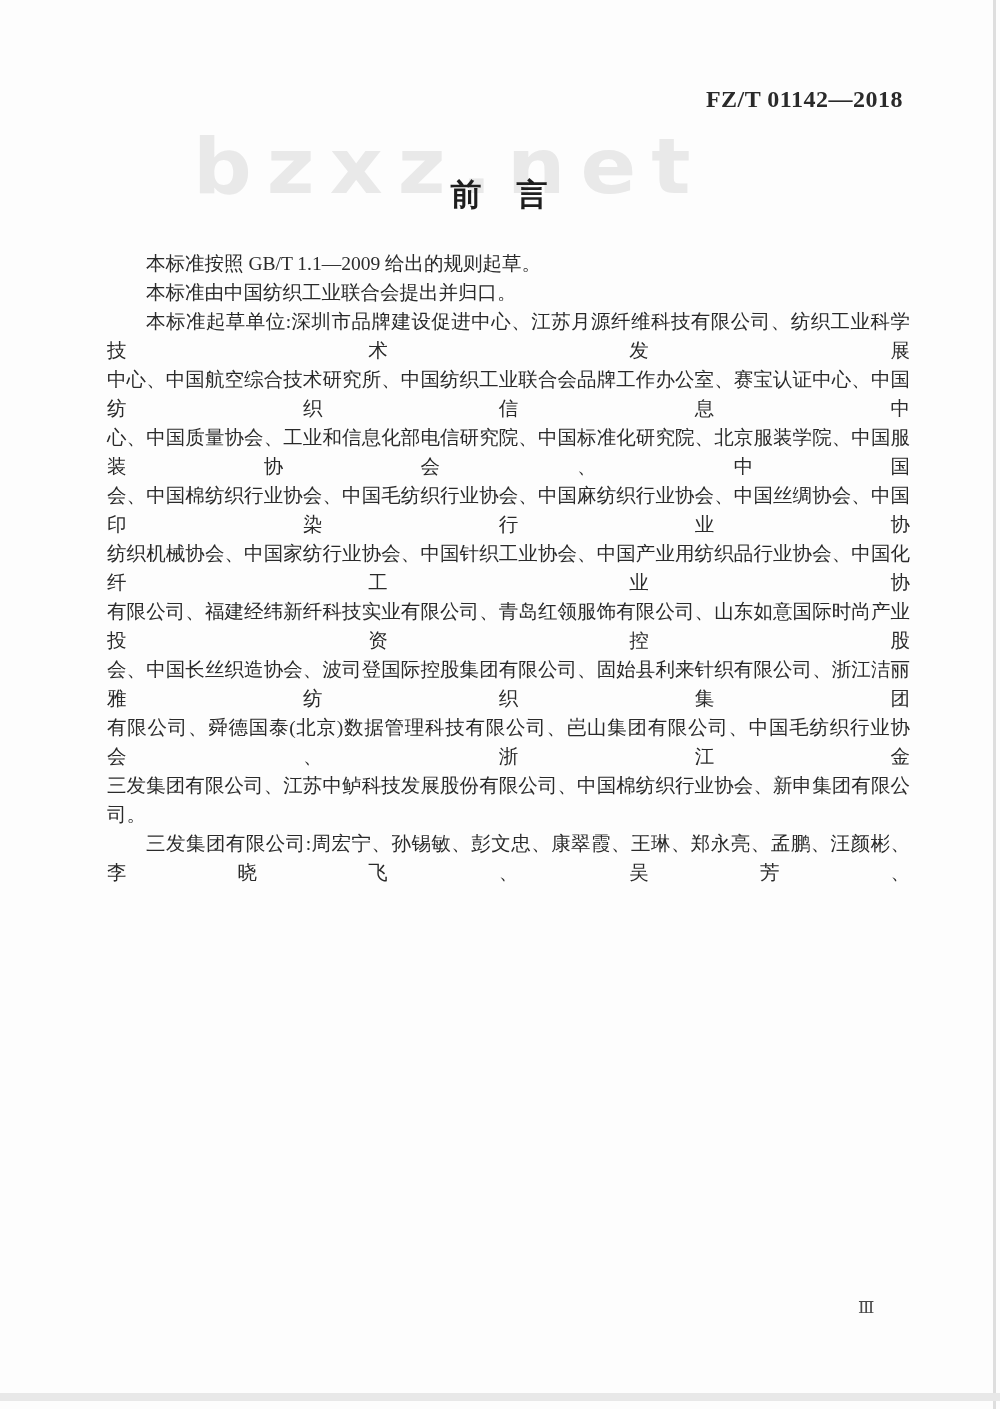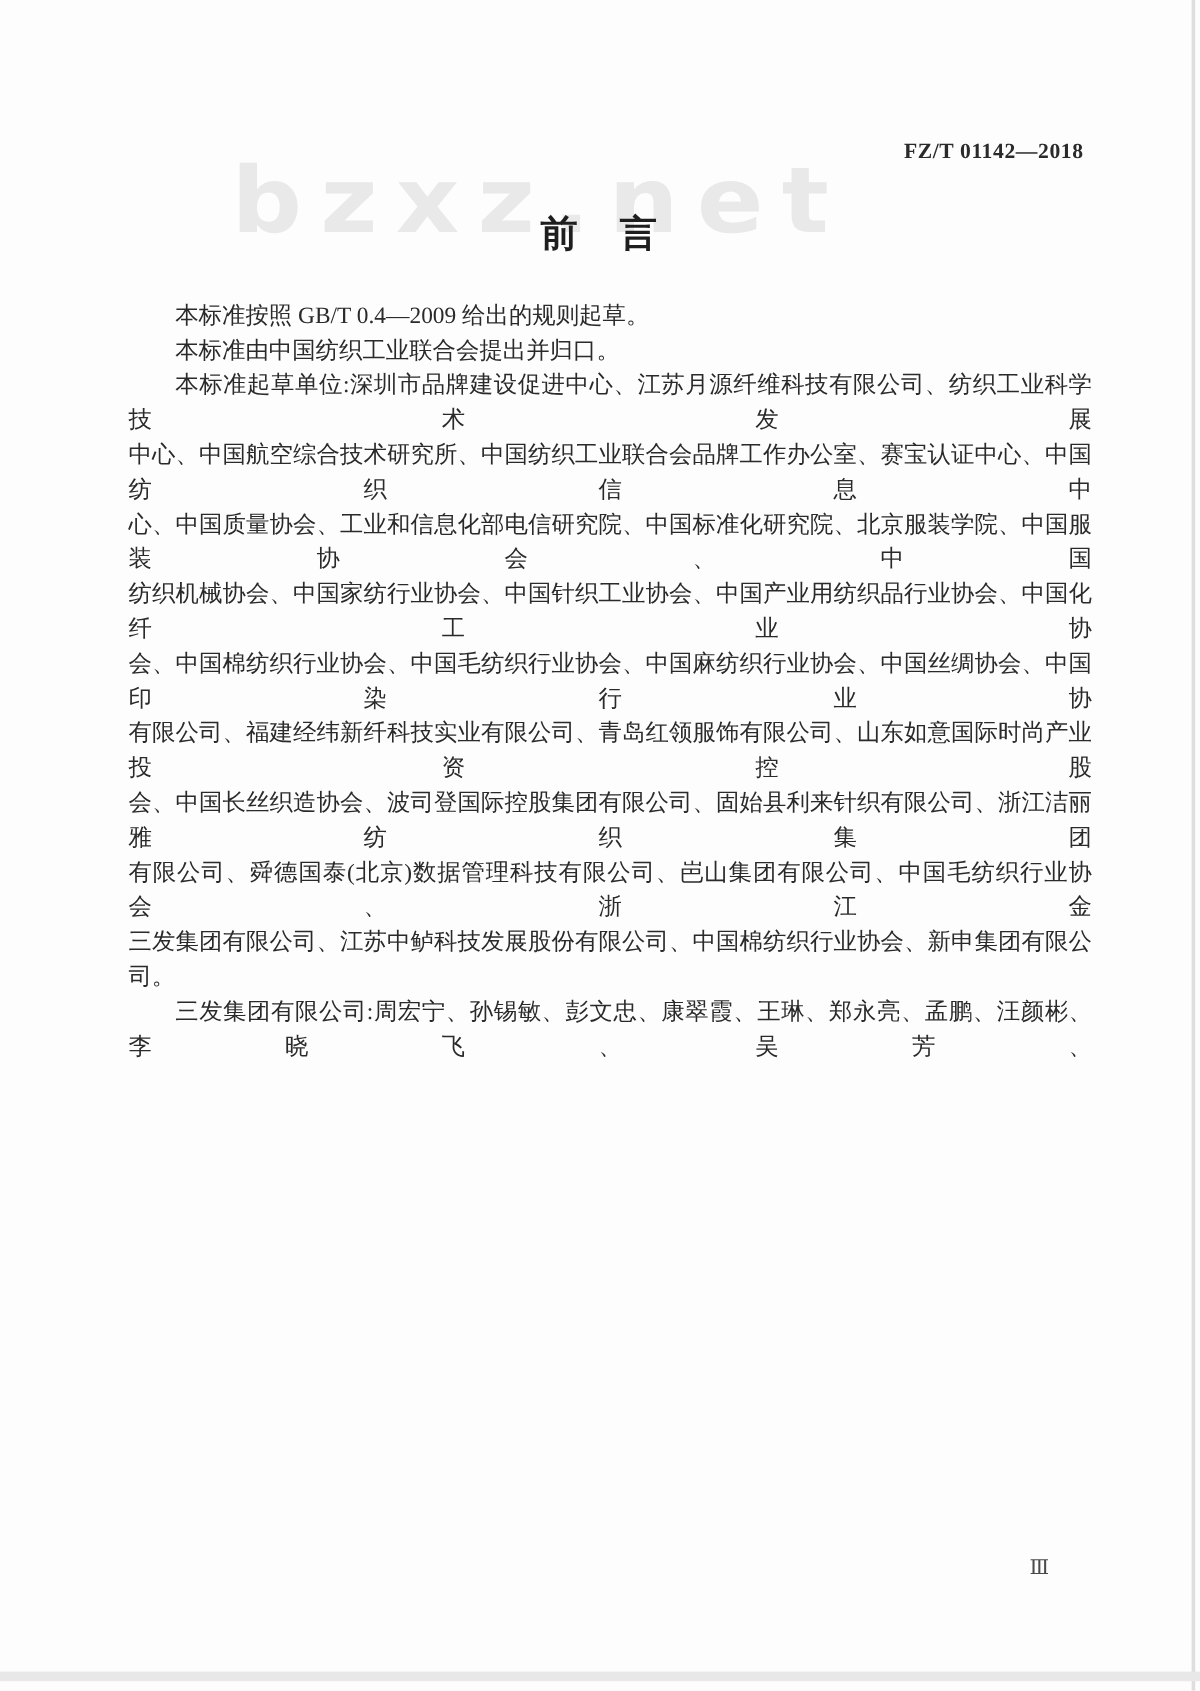--- a/index.html
+++ b/index.html
@@ -16,25 +16,24 @@
     font-family: "Liberation Serif", "DejaVu Serif", serif;
   }
   .page {
     position: relative;
     width: 1000px; height: 1409px;
     background: var(--page_bg);
   }
   .doc-number {
     position: absolute;
     top: 86px; right: 97px;
-    font-size: 18px;
+    font-size: 24px;
     font-weight: bold;
     letter-spacing: 0.5px;
     color: var(--text);
-    margin-top: 30px;
   }
   .watermark {
     position: absolute;
     left: 193px; top: 122px;
     font-family: "DejaVu Sans", "Liberation Sans", sans-serif;
     font-weight: 800;
     font-size: 76px;
     letter-spacing: 14px;
     color: var(--watermark);
     transform: scaleX(1.08);
@@ -94,29 +93,29 @@
 <div class="page">
 
   <div class="doc-number">FZ/T 01142—2018</div>
 
   <div class="watermark">bzxz.net</div>
 
   <h1 class="page-title">前　言</h1>
 
   <div class="content">
 
-    <div class="line first last">本标准按照 GB/T 0.4—2009 给出的规则起草。</div>
+    <div class="line first last">本标准按照 GB/T 1.1—2009 给出的规则起草。</div>
 
     <div class="line first last">本标准由中国纺织工业联合会提出并归口。</div>
 
     <div class="line first">本标准起草单位:深圳市品牌建设促进中心、江苏月源纤维科技有限公司、纺织工业科学技术发展</div>
     <div class="line">中心、中国航空综合技术研究所、中国纺织工业联合会品牌工作办公室、赛宝认证中心、中国纺织信息中</div>
     <div class="line">心、中国质量协会、工业和信息化部电信研究院、中国标准化研究院、北京服装学院、中国服装协会、中国</div>
+    <div class="line">会、中国棉纺织行业协会、中国毛纺织行业协会、中国麻纺织行业协会、中国丝绸协会、中国印染行业协</div>
     <div class="line">纺织机械协会、中国家纺行业协会、中国针织工业协会、中国产业用纺织品行业协会、中国化纤工业协</div>
-    <div class="line">会、中国棉纺织行业协会、中国毛纺织行业协会、中国麻纺织行业协会、中国丝绸协会、中国印染行业协</div>
     <div class="line">有限公司、福建经纬新纤科技实业有限公司、青岛红领服饰有限公司、山东如意国际时尚产业投资控股</div>
     <div class="line">会、中国长丝织造协会、波司登国际控股集团有限公司、固始县利来针织有限公司、浙江洁丽雅纺织集团</div>
     <div class="line">有限公司、舜德国泰(北京)数据管理科技有限公司、岜山集团有限公司、中国毛纺织行业协会、浙江金</div>
     <div class="line last">三发集团有限公司、江苏中鲈科技发展股份有限公司、中国棉纺织行业协会、新申集团有限公司。</div>
 
     <div class="line first">三发集团有限公司:周宏宁、孙锡敏、彭文忠、康翠霞、王琳、郑永亮、孟鹏、汪颜彬、李晓飞、吴芳、</div>
 
   </div>
 
   <div class="page-number">Ⅲ</div>

